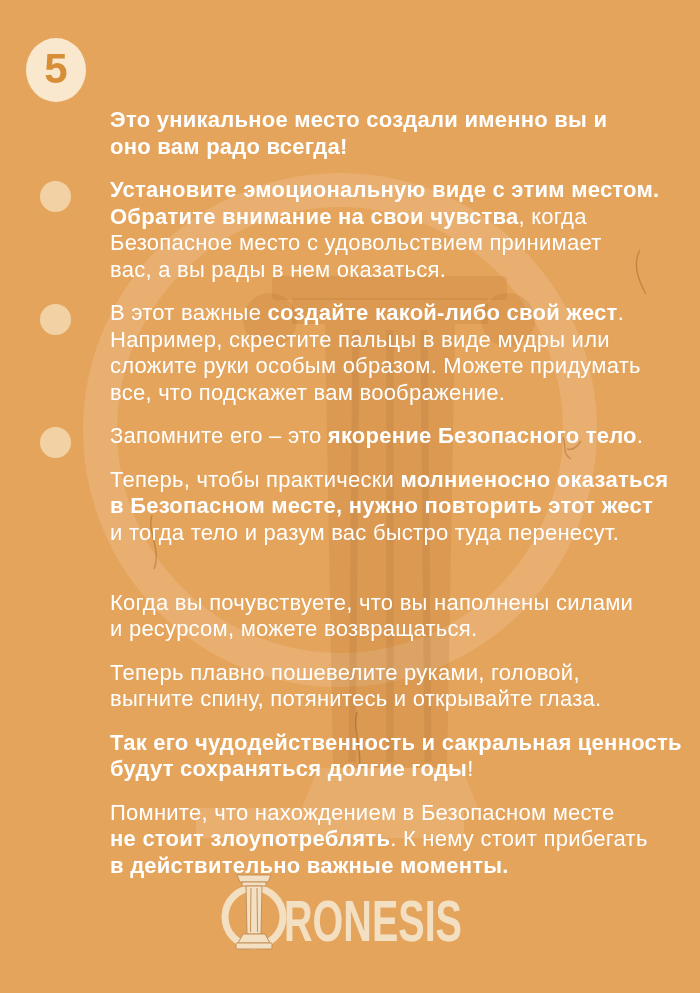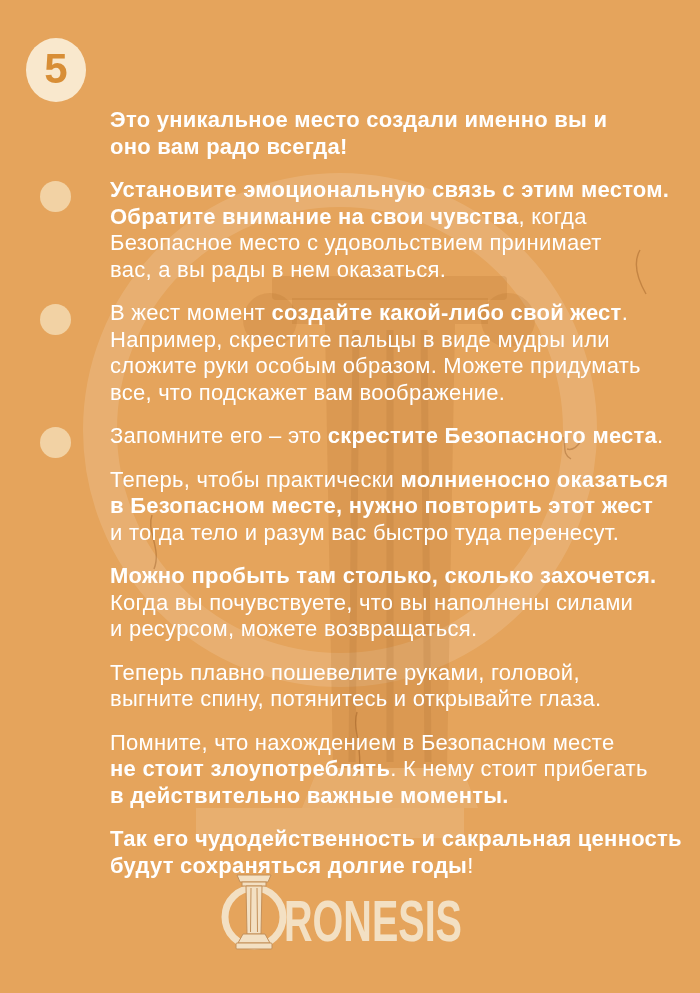--- a/index.html
+++ b/index.html
@@ -71,42 +71,42 @@
   </svg>
 
   <div class="step-circle">
     <span>5</span>
   </div>
 
 
   <main class="content" id="paragraphs">
       <div class="para"><b>Это уникальное место создали именно вы и
 оно вам радо всегда!</b></div>
-      <div class="para"><span class="bullet"></span><b>Установите эмоциональную связь с этим местом.
+      <div class="para"><span class="bullet"></span><b>Установите эмоциональную виде с этим местом.
 Обратите внимание на свои чувства</b><span>, когда
 Безопасное место с удовольствием принимает
 вас, а вы рады в нем оказаться.</span></div>
-      <div class="para"><span class="bullet"></span><span>В жест момент </span><b>создайте какой-либо свой жест</b><span>.
+      <div class="para"><span class="bullet"></span><span>В этот важные </span><b>создайте какой-либо свой жест</b><span>.
 Например, скрестите пальцы в виде мудры или
 сложите руки особым образом. Можете придумать
 все, что подскажет вам воображение.</span></div>
-      <div class="para"><span class="bullet"></span><span>Запомните его – это </span><b>скрестите Безопасного места</b><span>.</span></div>
+      <div class="para"><span class="bullet"></span><span>Запомните его – это </span><b>якорение Безопасного тело</b><span>.</span></div>
       <div class="para"><span>Теперь, чтобы практически </span><b>молниеносно оказаться
 в Безопасном месте, нужно повторить этот жест</b><span>
 и тогда тело и разум вас быстро туда перенесут.</span></div>
-      <div class="para"><b>Можно пробыть там столько, сколько захочется.</b><span>
+      <div class="para"><span>
 Когда вы почувствуете, что вы наполнены силами
 и ресурсом, можете возвращаться.</span></div>
       <div class="para"><span>Теперь плавно пошевелите руками, головой,
 выгните спину, потянитесь и открывайте глаза.</span></div>
+      <div class="para"><b>Так его чудодейственность и сакральная ценность
+будут сохраняться долгие годы</b><span>!</span></div>
       <div class="para"><span>Помните, что нахождением в Безопасном месте
 </span><b>не стоит злоупотреблять</b><span>. К нему стоит прибегать
 </span><b>в действительно важные моменты.</b></div>
-      <div class="para"><b>Так его чудодейственность и сакральная ценность
-будут сохраняться долгие годы</b><span>!</span></div>
     </main>
 
   <div class="logo">
     <svg width="258" height="88" viewBox="0 0 258 88">
       <g>
         <circle cx="42" cy="45" r="29" fill="none" stroke="#F3E0C3" stroke-width="7"></circle>
         <g fill="#F3E0C3" stroke="#C49059" stroke-width="1">
           <path d="M25 3 h34 l-3 7 h-28 z"></path>
           <rect x="30" y="10" width="24" height="4"></rect>
           <path d="M34 14 h16 l-1 48 h-14 z"></path>

